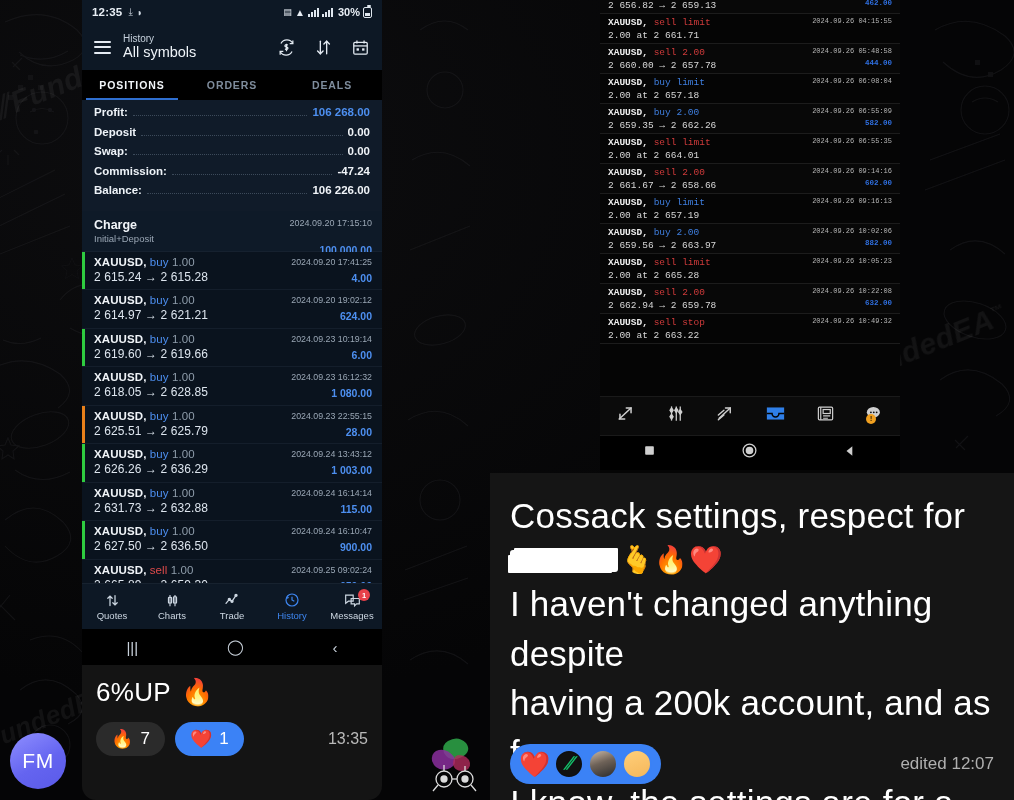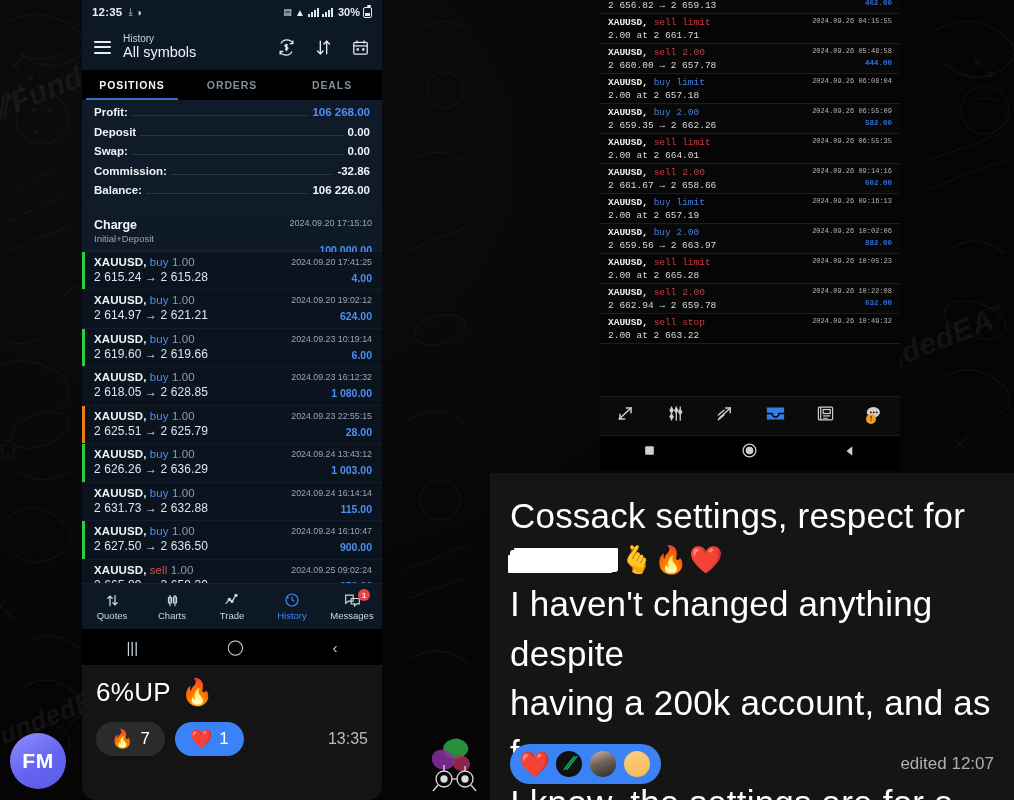--- a/index.html
+++ b/index.html
@@ -167,21 +167,21 @@
   .pill.grey { background:#2b2b2b; }
   .pill.blue { background:#3b82f6; }
   .pill .cnt { font-size:17px; font-weight:500; }
   .bl-time { margin-left:auto; font-size:16px; color:#b9b9b9; }
 
   .avatar-fm {
     position:absolute; left:10px; top:733px;
     width:56px; height:56px; border-radius:50%;
     background: linear-gradient(150deg,#8f8fff 0%,#6464f0 55%,#5a5ae8 100%);
     display:flex; align-items:center; justify-content:center;
-    color:#fff; font-size:21px; font-weight:700; letter-spacing:.5px;
+    color:#fff; font-size:21px; font-weight:400; letter-spacing:.5px;
   }
 
   
   .phone2 {
     position:absolute; left:600px; top:0; width:300px; height:562px;
     background:#050505; overflow:hidden;font-family:Liberation Mono, monospace;
   }
   .trade2 {
     position:relative; height:30px; padding:3px 8px 3px 8px;
     border-bottom:1px solid #1c1c1c; background:#080808;
@@ -405,21 +405,21 @@
         <span class="val">0.00</span>
       </div>
       <div class="srow">
         <span class="lbl">Swap:</span>
         <span class="dots"></span>
         <span class="val">0.00</span>
       </div>
       <div class="srow">
         <span class="lbl">Commission:</span>
         <span class="dots"></span>
-        <span class="val">-32.86</span>
+        <span class="val">-47.24</span>
       </div>
       <div class="srow">
         <span class="lbl">Balance:</span>
         <span class="dots"></span>
         <span class="val">106 226.00</span>
       </div>
     </div>
 
     <div class="listarea">
       <div class="charge">

